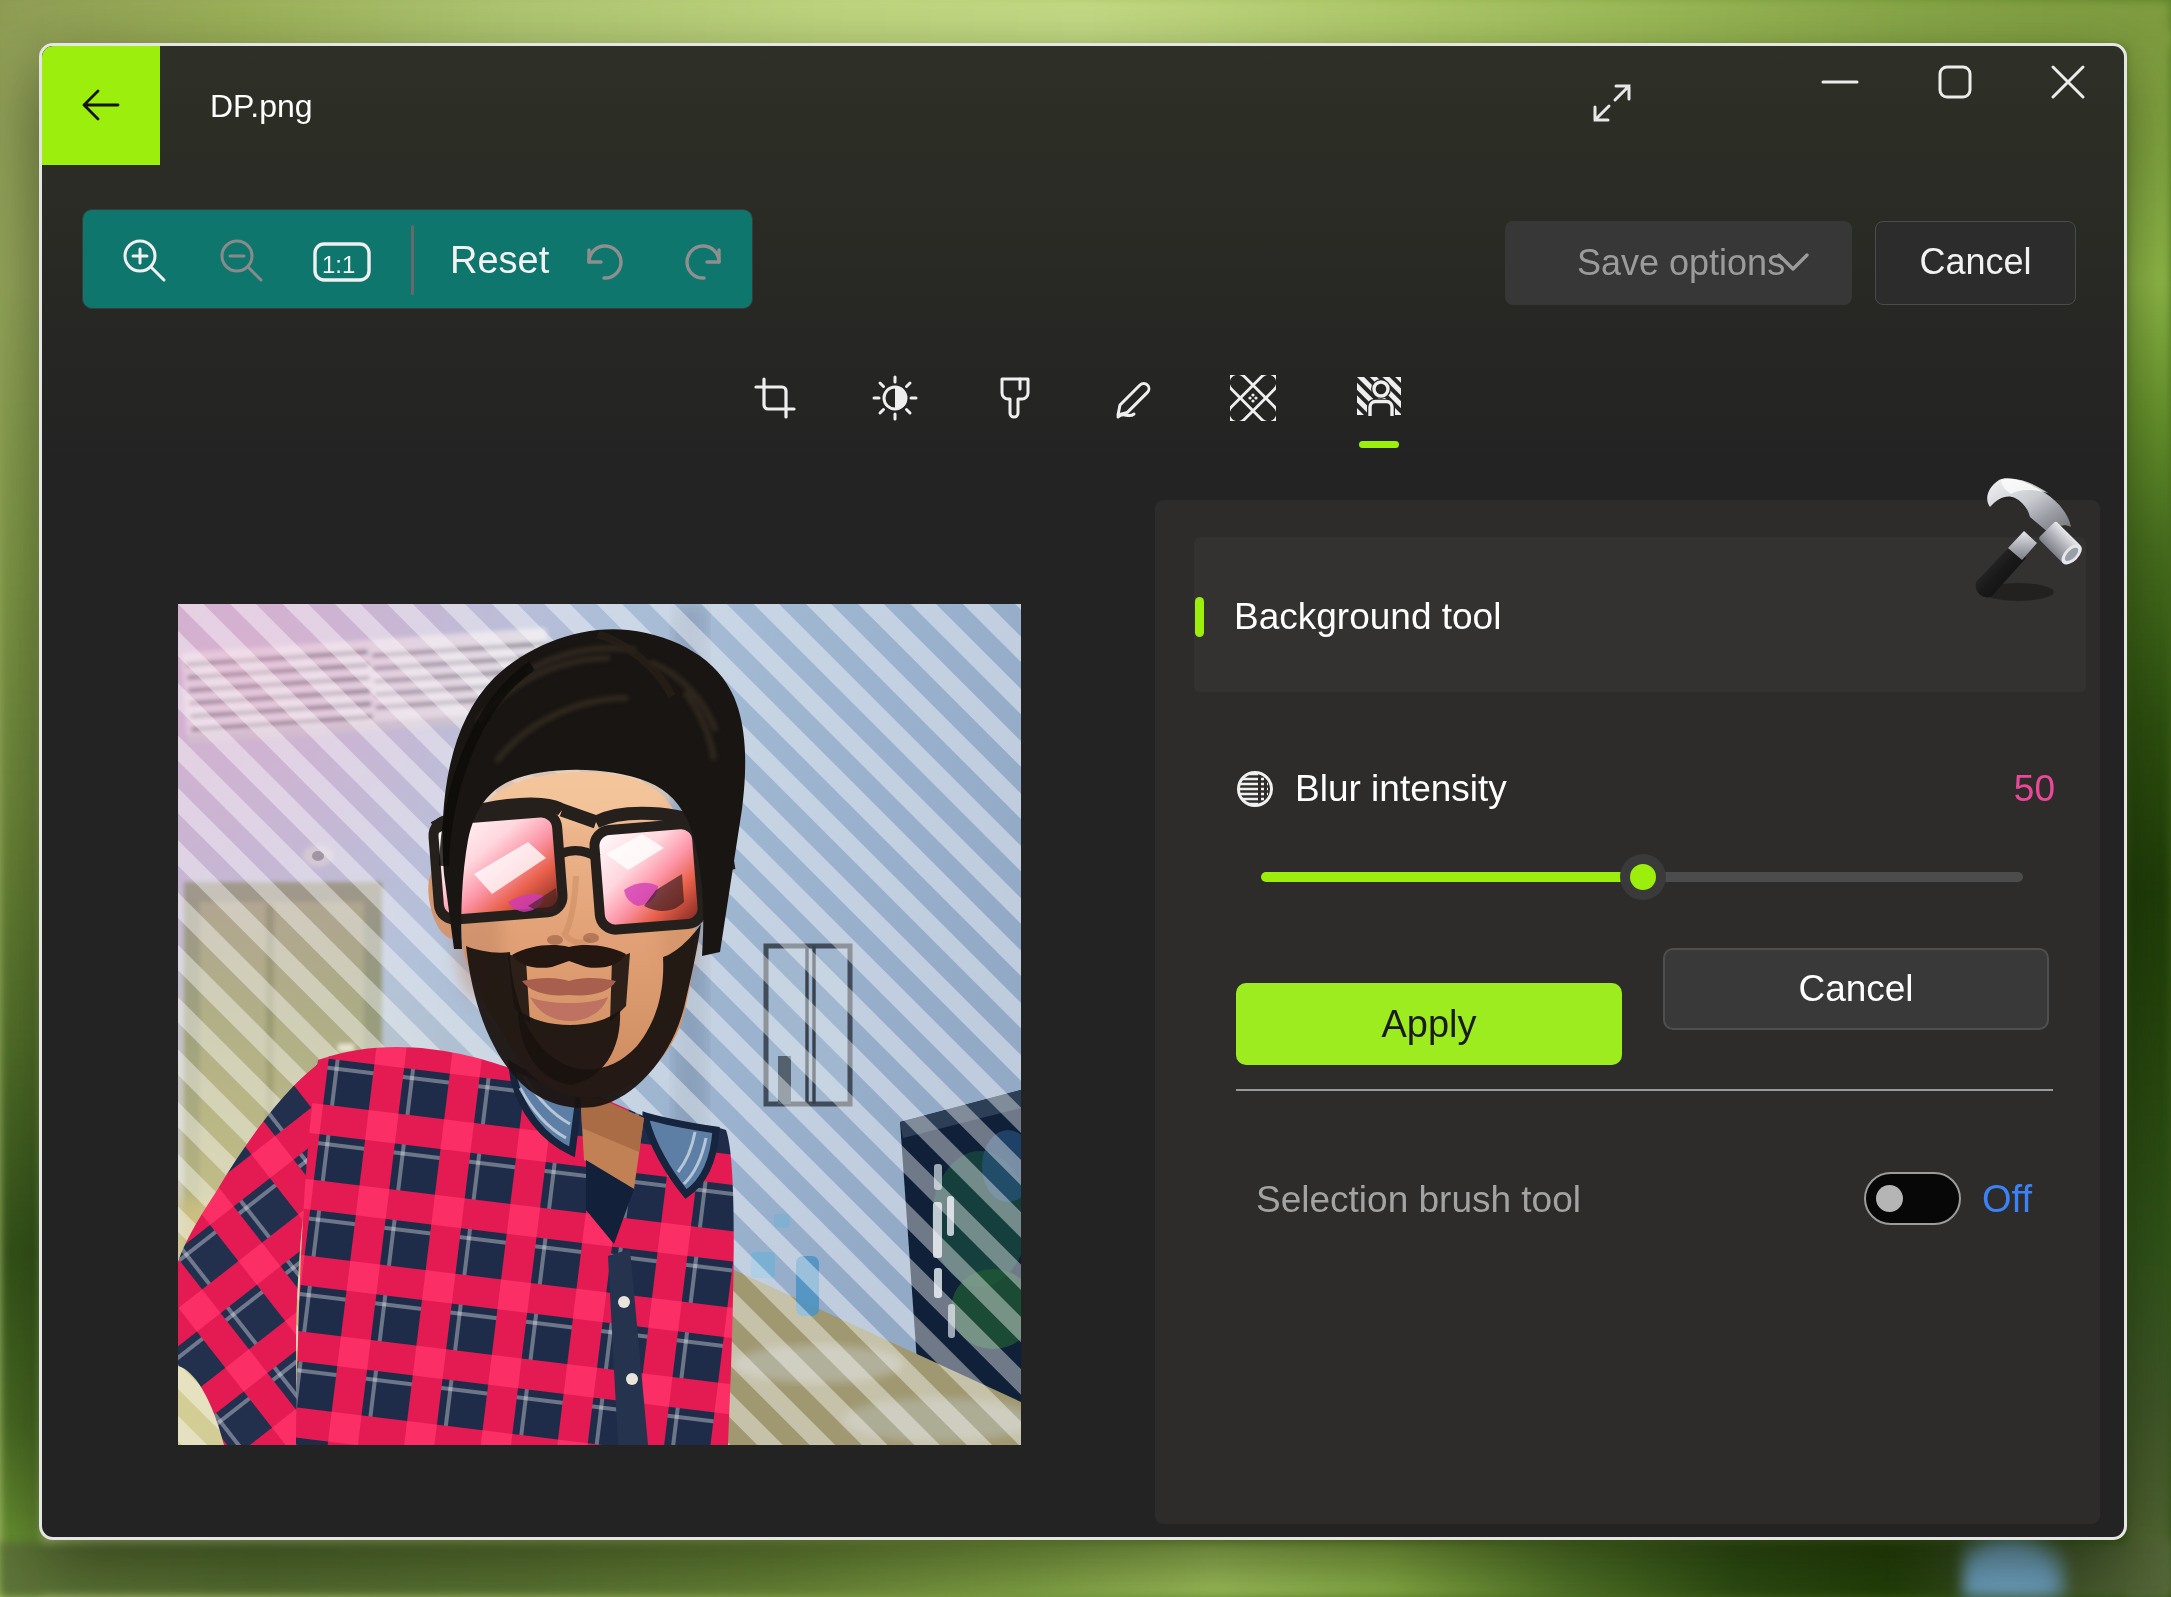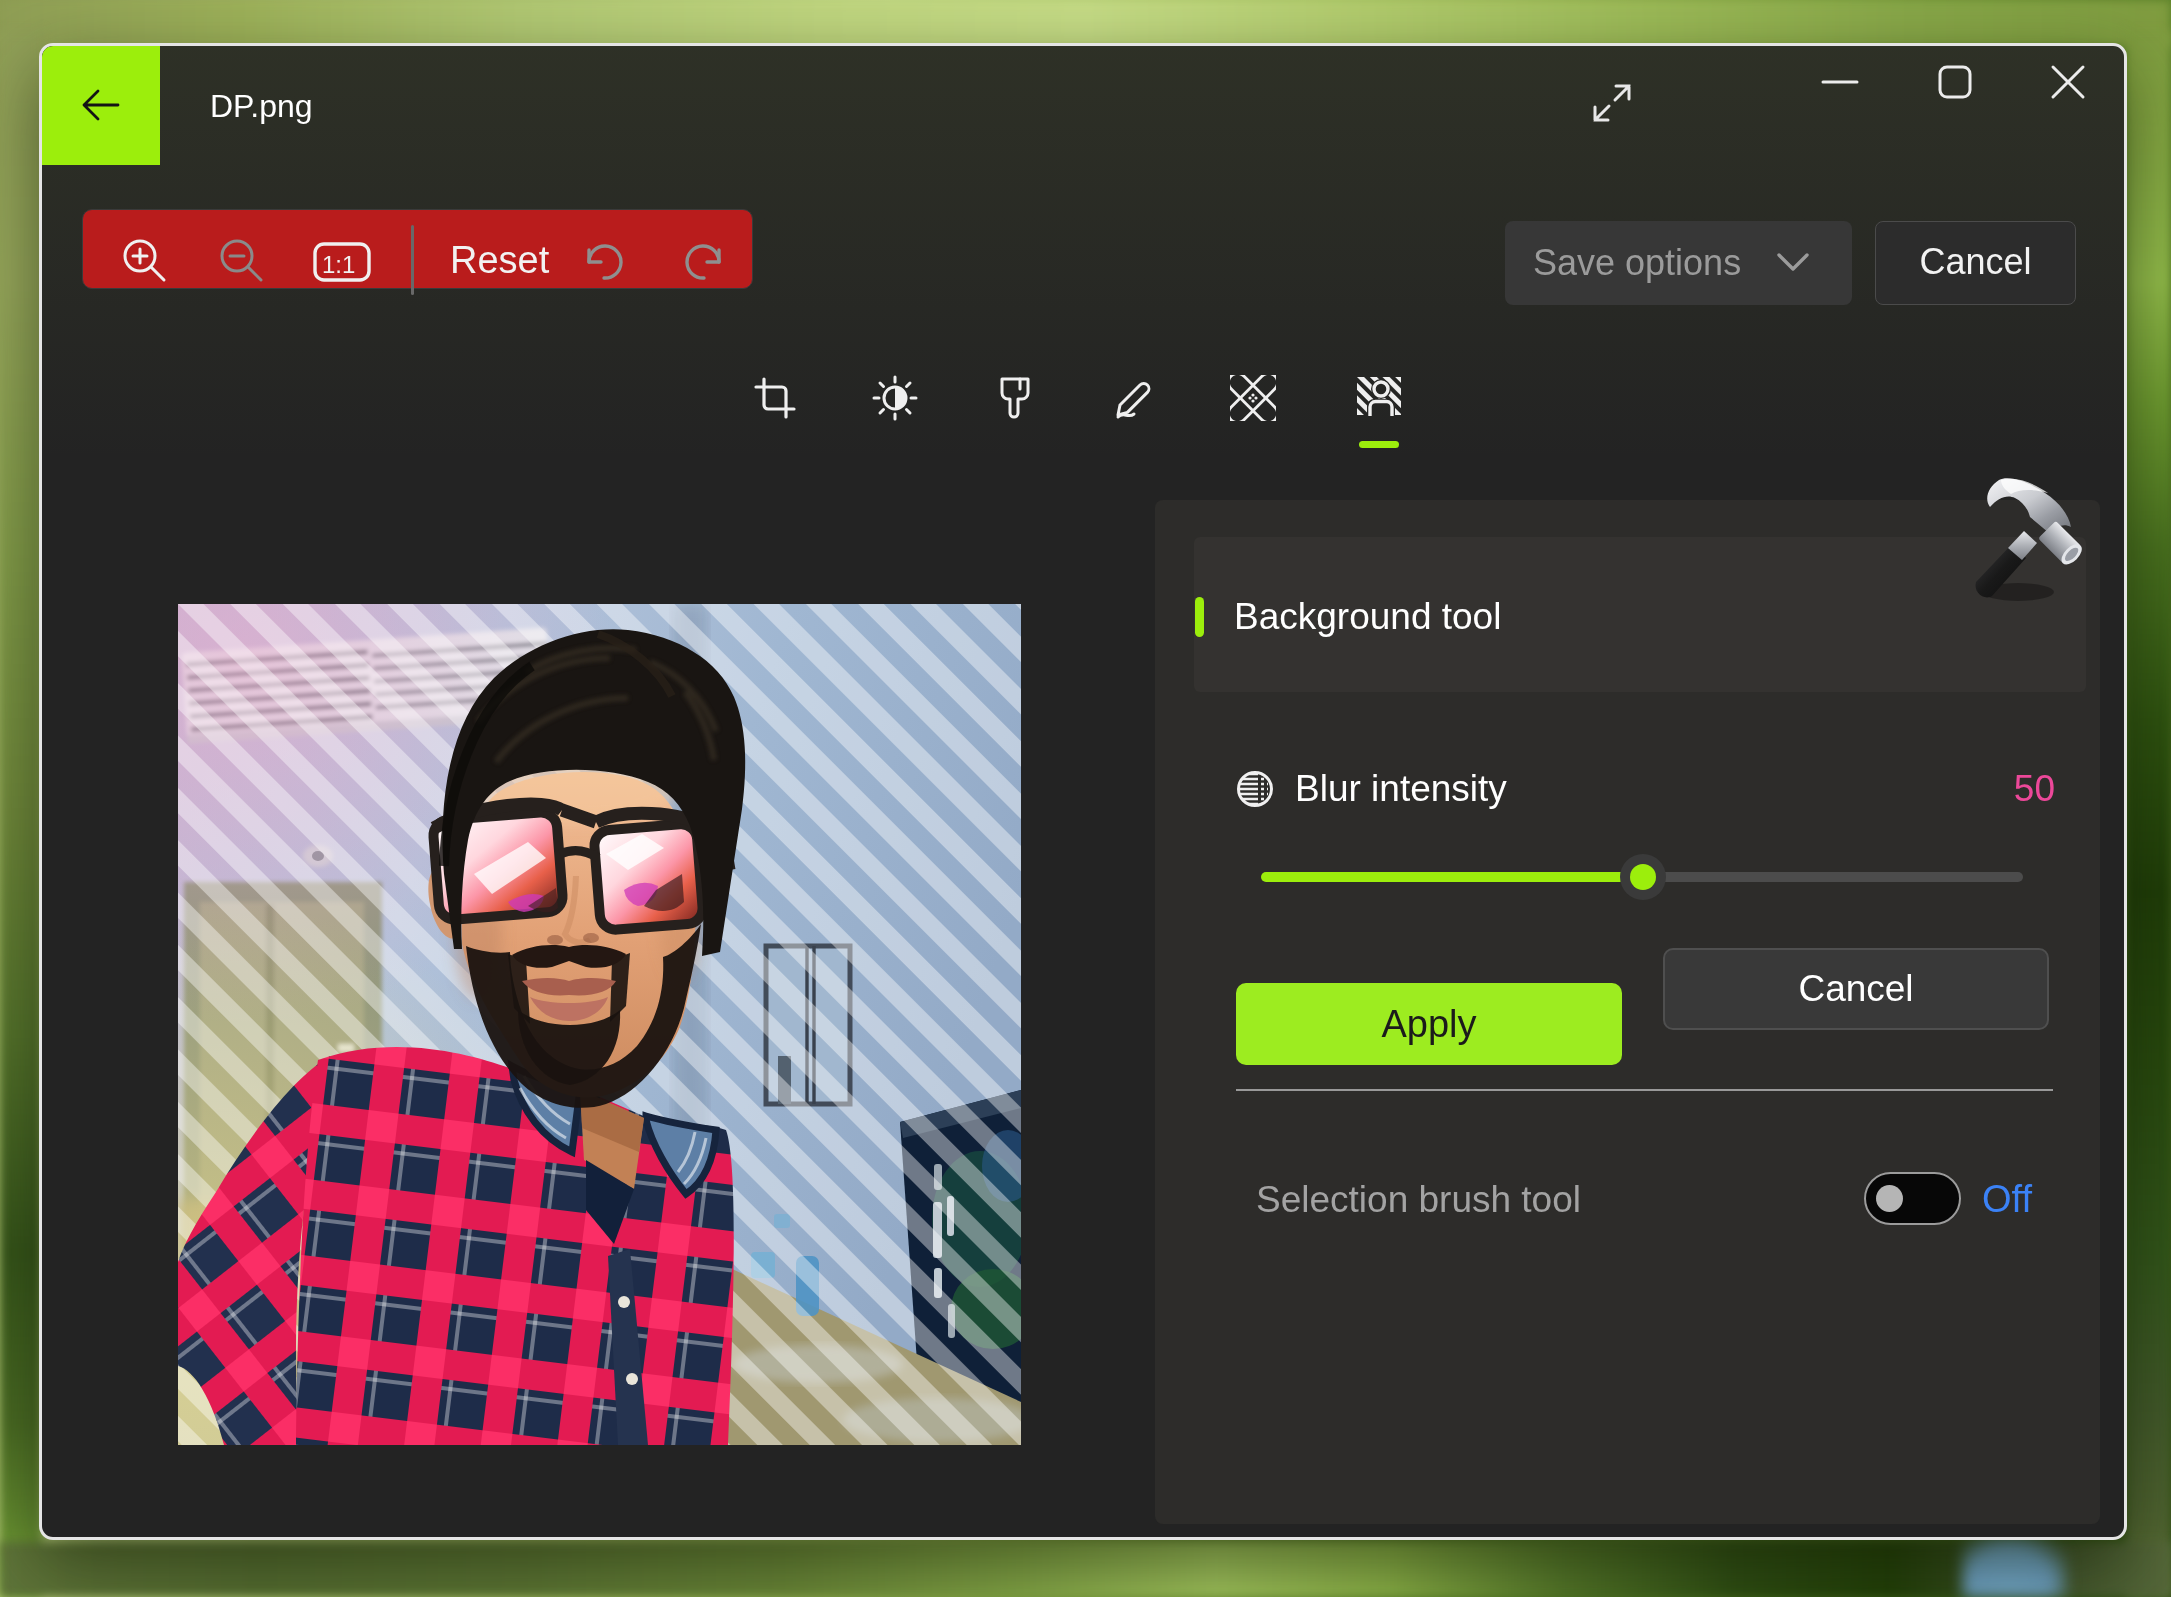--- a/index.html
+++ b/index.html
@@ -13,27 +13,27 @@
   
   #win { position:absolute; left:39px; top:43px; width:2088px; height:1497px;
     background:#232323; border:3px solid #e5e5e5; border-radius:14px;
     box-shadow: 0 26px 70px rgba(20,30,5,0.55);
     overflow:hidden; }
   #win .tint { position:absolute; left:0; top:0; right:0; height:460px;
     background:linear-gradient(180deg, rgba(120,140,60,0.13), rgba(120,140,60,0.0) 90%); }
   #backbtn { position:absolute; left:0; top:0; width:118px; height:119px; background:#9cee0c; border-radius:11px 0 0 0; }
   #title { position:absolute; left:168px; top:42px; font-size:32px; color:#ffffff; }
   
-  #toolbar { position:absolute; left:40px; top:163px; width:671px; height:80px;
-    background:#b91c1c; border:1px solid #3a3a3a; border-radius:10px; }
+  #toolbar { position:absolute; left:40px; top:163px; width:671px; height:100px;
+    background:#0f766e; border:1px solid #3a3a3a; border-radius:10px; }
   #reset { position:absolute; left:367px; top:29px; font-size:38px; color:#f2f2f2;text-align:center; }
   .tbsep { position:absolute; left:328px; top:15px; width:3px; height:70px; background:#686868; border-radius:2px; }
   
   #saveopt { position:absolute; left:1463px; top:175px; width:347px; height:84px; background:#373737; border-radius:8px;
-     color:#9b9b9b; font-size:36px; line-height:84px; text-align:left; padding-left:28px; }
+     color:#9b9b9b; font-size:36px; line-height:84px; text-align:left; padding-left:72px; }
   #cancel1 { position:absolute; left:1833px; top:175px; width:201px; height:84px; background:#2c2c2c; border:1px solid #4b4b4b; border-radius:8px;
      color:#f2f2f2; font-size:36px; line-height:80px; text-align:center; }
   
   #underline { position:absolute; left:1317px; top:395px; width:40px; height:7px; border-radius:4px; background:#9cee0c; }
   
   #panel { position:absolute; left:1113px; top:454px; width:945px; height:1024px; background:#2d2c2a; border-radius:8px; }
   #phead { position:absolute; left:39px; top:37px; width:892px; height:155px; background:#343230; border-radius:6px; }
   #paccent { position:absolute; left:40px; top:97px; width:9px; height:40px; border-radius:5px; background:#9cee0c; }
   #ptitle { position:absolute; left:79px; top:96px; font-size:37px; color:#ffffff; }
   #blab { position:absolute; left:140px; top:268px; font-size:37px; color:#ffffff; }

